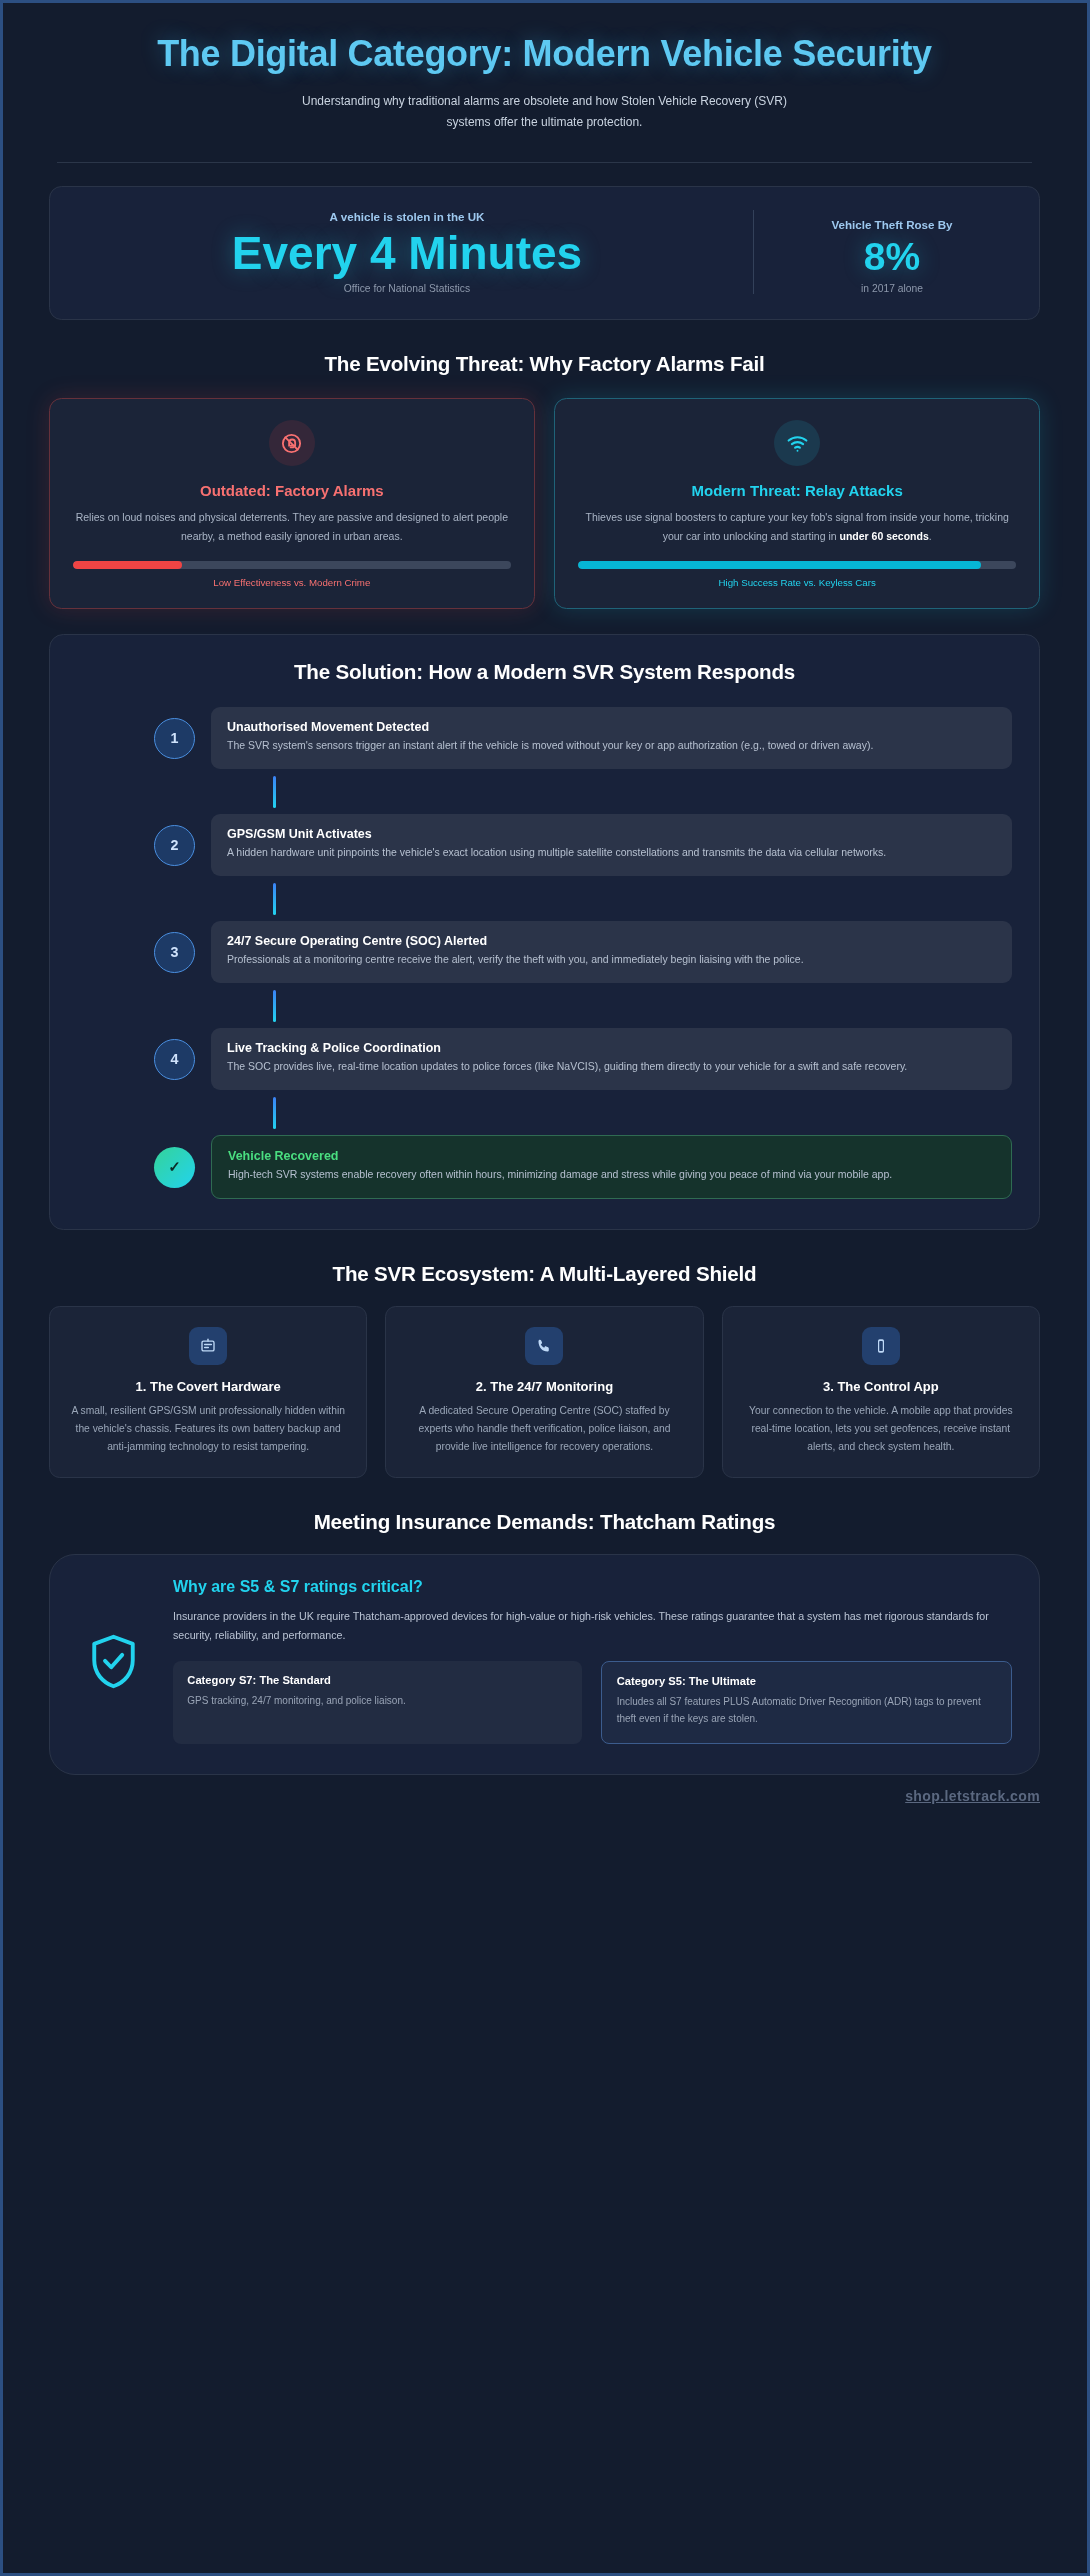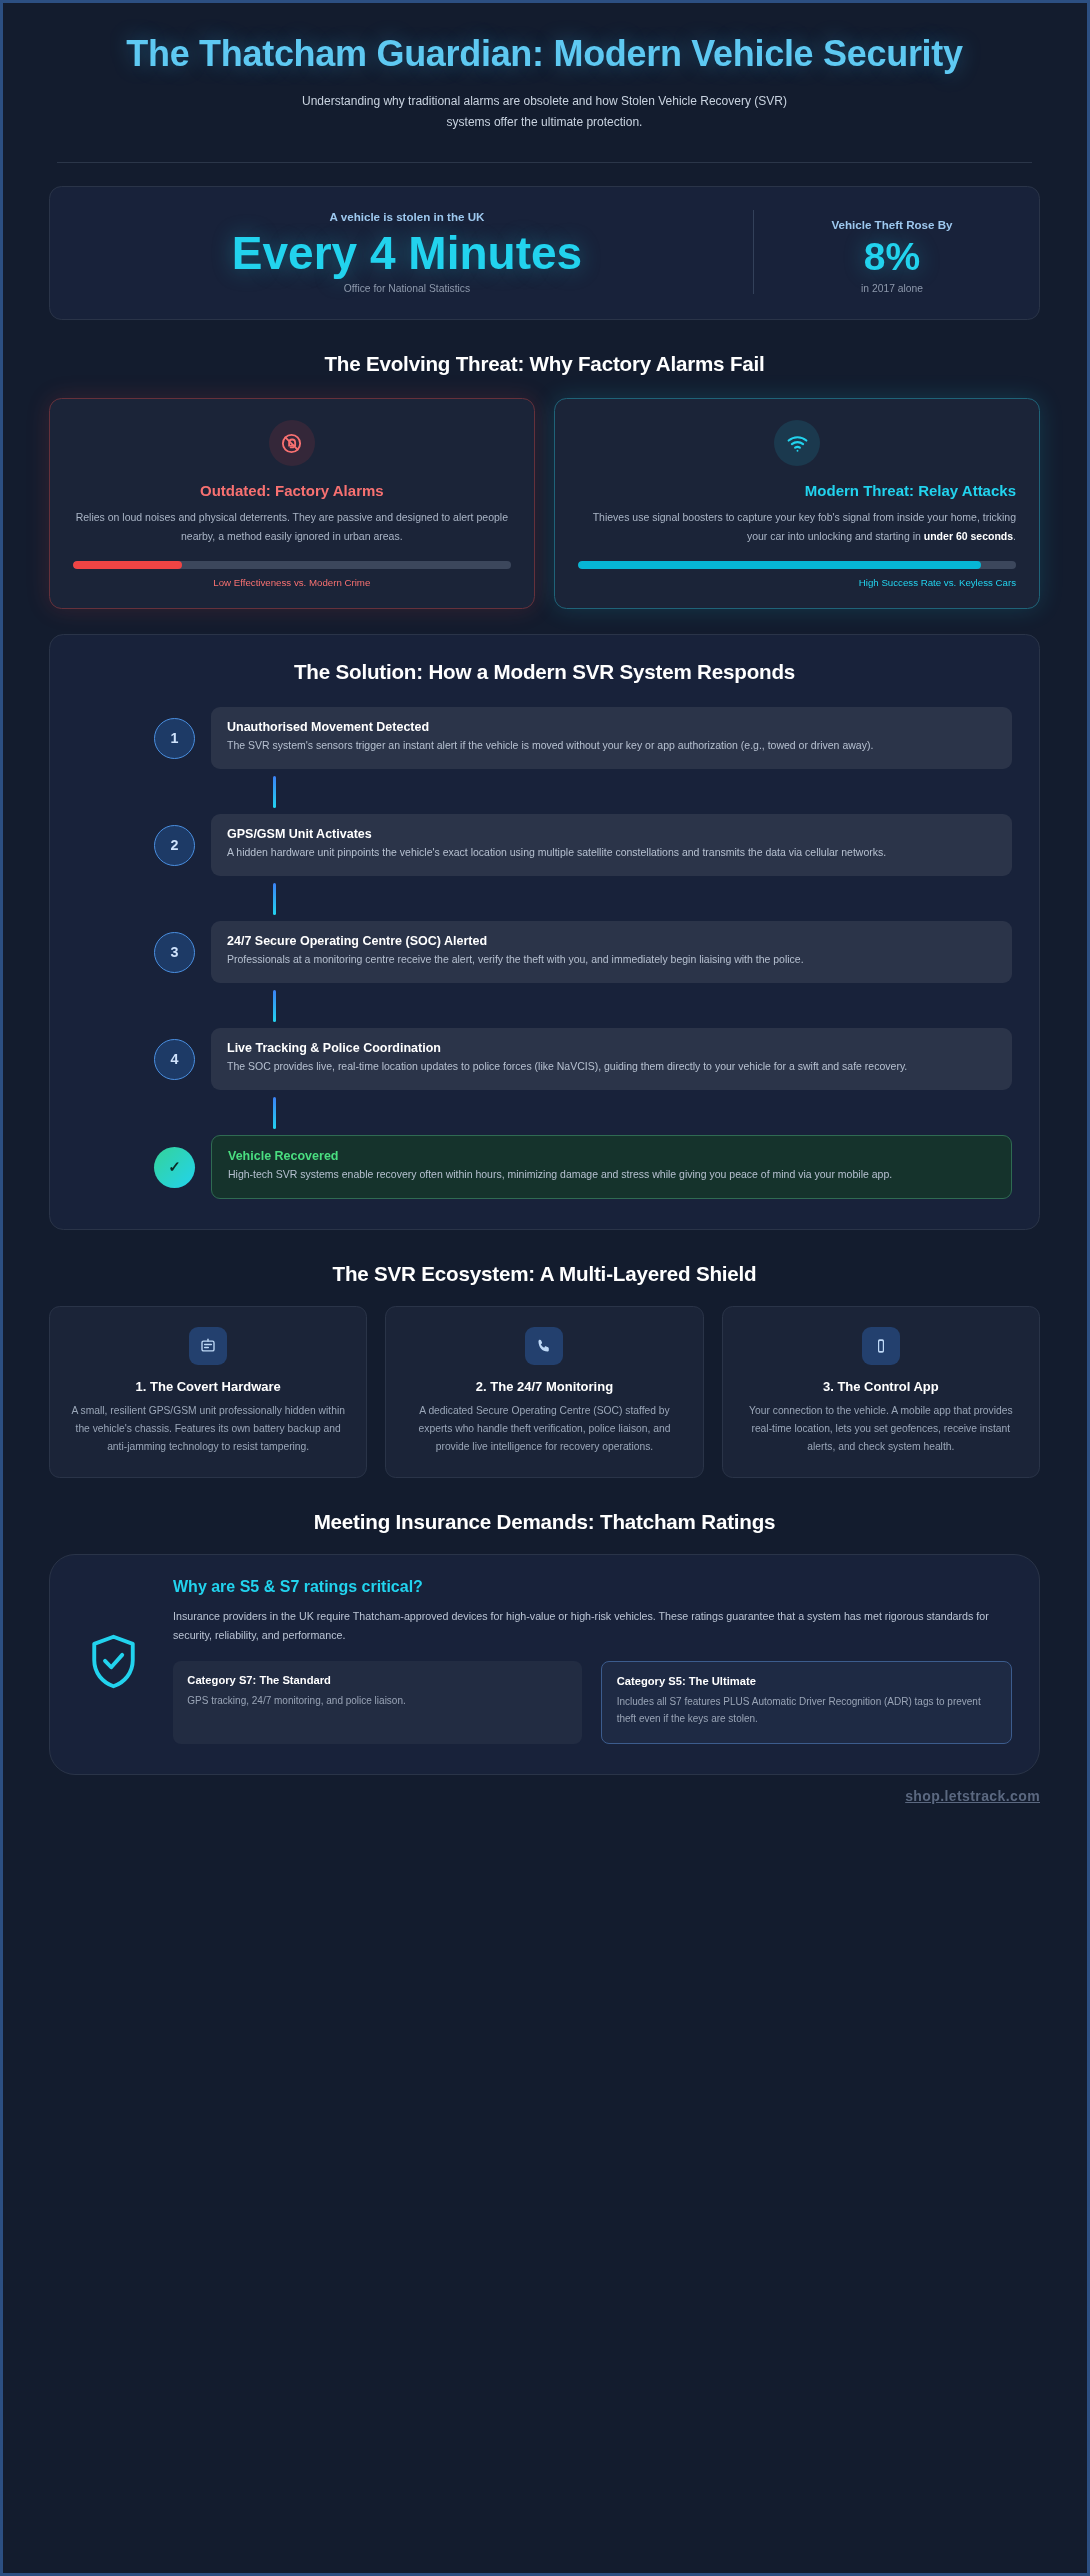--- a/index.html
+++ b/index.html
@@ -88,21 +88,20 @@
     flex: 1; border-radius: 12.5px; padding: 21.5px 23px 19.7px;
     text-align: center; background: #1b2438;
   }
   .threat-card.danger {
     border: 0.9px solid #66313b;
     box-shadow: 0 0 25px rgba(239,68,68,0.16);
   }
   .threat-card.cyan {
     border: 0.9px solid #1f6378;
     box-shadow: 0 0 25px rgba(34,211,238,0.16);
-    text-align: right;
   }
   .threat-icon {
     width: 46px; height: 46px; border-radius: 50%;
     margin: 0 auto 16px; display: flex; align-items: center; justify-content: center;
   }
   .threat-icon.danger { background: rgba(239,68,68,0.12); }
   .threat-icon.cyan { background: rgba(34,211,238,0.12); }
   .threat-title { font-size: 15px; font-weight: bold; margin-bottom: 9px; }
   .threat-title.danger { color: #f87171; }
   .threat-title.cyan { color: #22d3ee; }
@@ -190,21 +189,21 @@
     text-decoration: underline;
   }
   svg { display: block; }
 </style>
 </head>
 <body>
 
 <div class="page">
 
   <div class="header">
-    <div class="main-title">The Thatcham Guardian: Modern Vehicle Security</div>
+    <div class="main-title">The Digital Category: Modern Vehicle Security</div>
     <div class="subtitle">Understanding why traditional alarms are obsolete and how Stolen Vehicle Recovery (SVR) systems offer the ultimate protection.</div>
   </div>
   <div class="hr"></div>
 
   <div class="statbar-wrap">
     <div class="statbar">
       <div class="stat-main">
         <div class="stat-label">A vehicle is stolen in the UK</div>
         <div class="stat-big">Every 4 Minutes</div>
         <div class="stat-note">Office for National Statistics</div>

